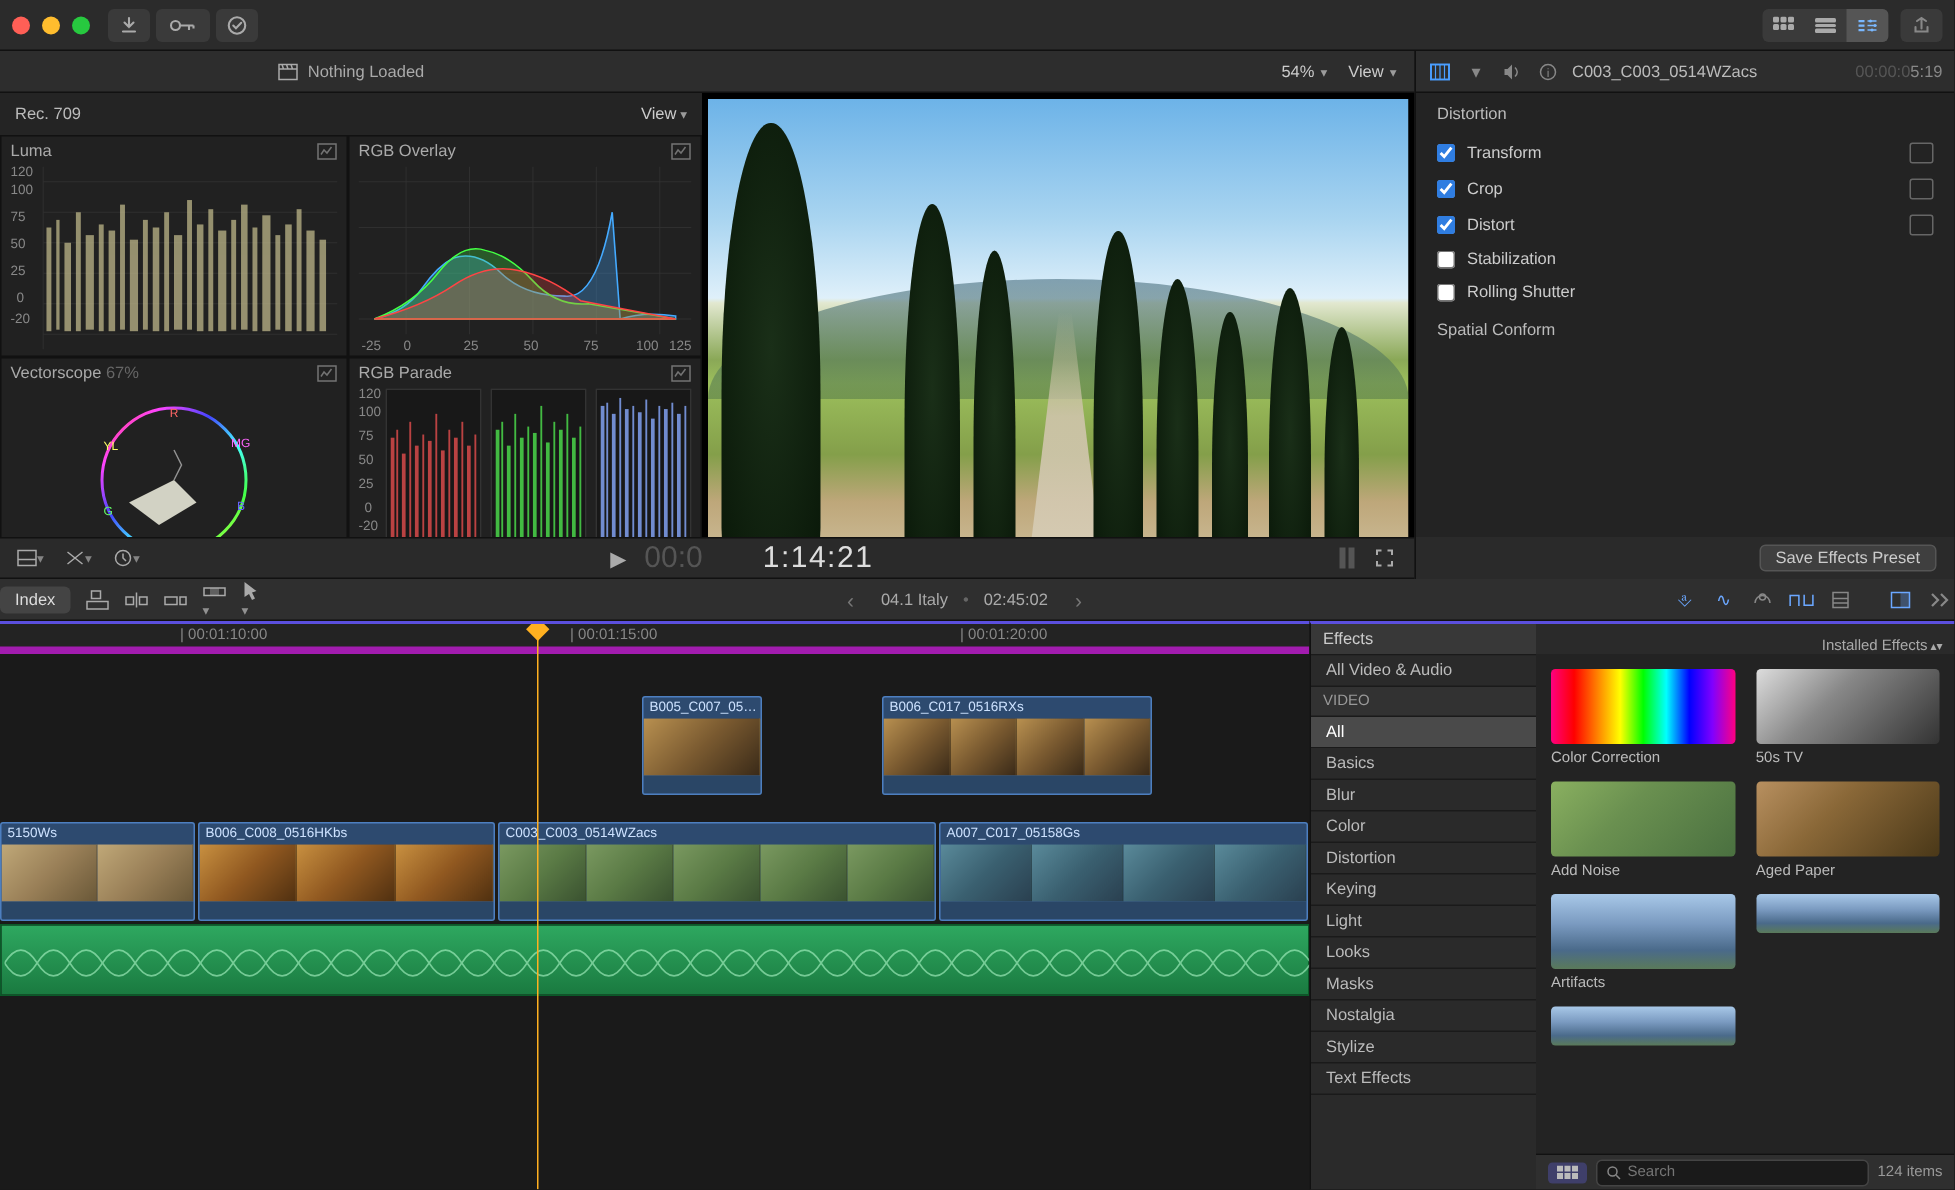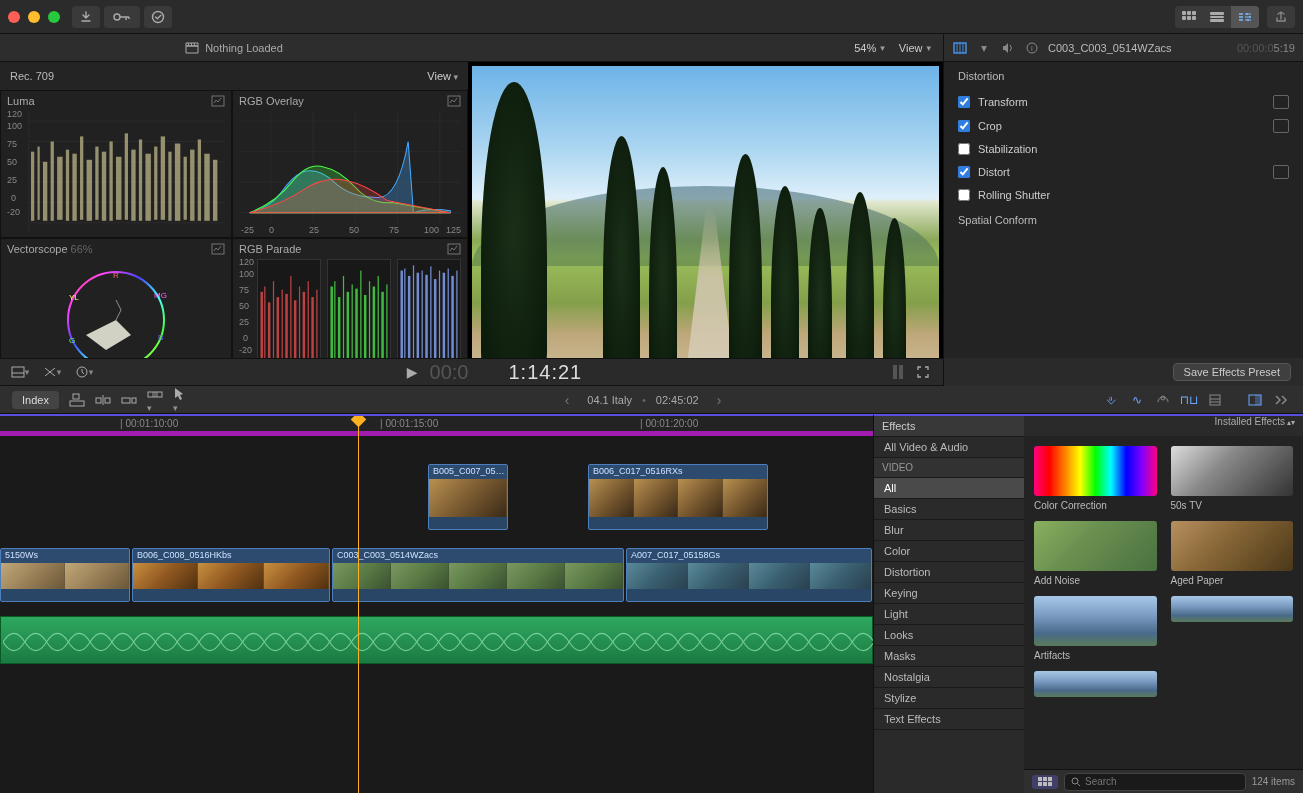--- a/index.html
+++ b/index.html
@@ -64,21 +64,21 @@
 .transport { height: 28px; background: #2a2a2a; display: flex; align-items: center; padding: 0 8px; gap: 8px; border-top: 1px solid #111; border-bottom: 1px solid #111; position: absolute; left: 0; right: 360px; top: -28px; }
 .transport .tool { width: 24px; height: 20px; color: #aaa; display: flex; align-items: center; justify-content: center; cursor: pointer; font-size: 11px; }
 .timecode { flex: 1; display: flex; align-items: center; justify-content: center; gap: 8px; }
 .timecode .big { font-size: 20px; color: #ddd; letter-spacing: 1px; margin-left: 40px; }
 .timecode .small { color: #555; font-size: 20px; }
 .timecode .play { color: #aaa; margin-right: 4px; font-size: 14px; }
 .save-preset { position: absolute; right: 0; top: -28px; width: 360px; height: 28px; background: #2a2a2a; display: flex; align-items: center; justify-content: flex-end; padding: 0 12px; border-left: 1px solid #111; }
 .save-preset button { background: #3f3f3f; border: 1px solid #555; color: #ccc; padding: 2px 10px; border-radius: 4px; font-size: 11px; cursor: pointer; }
 
 
-.tl-header { height: 28px; background: #2f2f2f; display: flex; align-items: center; padding: 0 12px; gap: 10px; border-bottom: 1px solid #111; position: absolute; left: 0; right: 0; top: 0; }
+.tl-header { height: 28px; background: #2f2f2f; display: flex; align-items: center; padding: 0 0; gap: 10px; border-bottom: 1px solid #111; position: absolute; left: 0; right: 0; top: 0; }
 .tl-header .idx { background: #444; padding: 3px 10px; border-radius: 4px; color: #ddd; cursor: pointer; }
 .tl-header .mid { flex: 1; display: flex; align-items: center; justify-content: center; gap: 10px; color: #aaa; }
 .tl-header .chev { color: #777; cursor: pointer; font-size: 14px; padding: 0 8px; }
 .tl-header .tools-r { display: flex; gap: 6px; }
 .tl-header .tic { width: 20px; height: 18px; display: flex; align-items: center; justify-content: center; cursor: pointer; color: #888; font-size: 12px; }
 .tl-header .tic.active { color: #6ba7ff; }
 
 
 .timeline-body { position: absolute; left: 0; right: 430px; top: 28px; bottom: 0; background: #1a1a1a; overflow: hidden; border-top: 2px solid #5b4fde; }
 .ruler { height: 20px; background: #232323; position: relative; border-bottom: 5px solid #a21caf; }
@@ -99,21 +99,21 @@
 .audio-wave { position: absolute; inset: 2px; opacity: .6; }
 
 
 .fx-browser { position: absolute; right: 0; top: 28px; bottom: 0; width: 430px; background: #232323; display: flex; border-left: 1px solid #111; border-top: 2px solid #5b4fde; }
 .fx-cat { width: 150px; background: #2a2a2a; overflow-y: auto; }
 .fx-cat .cat-hd { background: #383838; padding: 4px 8px; color: #ccc; font-size: 11px; border-bottom: 1px solid #1a1a1a; cursor: pointer; }
 .fx-cat .cat-sub { padding: 4px 10px; color: #bbb; font-size: 11px; border-bottom: 1px solid #1a1a1a; cursor: pointer; }
 .fx-cat .cat-sub.sel { background: #4a4a4a; color: #fff; }
 .fx-cat .cat-sec { background: #323232; padding: 4px 8px; color: #999; font-size: 10px; border-bottom: 1px solid #1a1a1a; }
 .fx-grid-wrap { flex: 1; display: flex; flex-direction: column; }
-.fx-top { height: 20px; display: flex; align-items: flex-start; justify-content: flex-end; padding: 0 8px; font-size: 10px; color: #aaa; background: #2a2a2a; }
+.fx-top { height: 20px; display: flex; align-items: flex-end; justify-content: flex-end; padding: 0 8px; font-size: 10px; color: #aaa; background: #2a2a2a; }
 .fx-grid { flex: 1; overflow-y: auto; padding: 10px; display: grid; grid-template-columns: 1fr 1fr; gap: 10px 14px; align-content: start; }
 .fx-item { cursor: pointer; }
 .fx-thumb { width: 100%; height: 50px; border-radius: 3px; margin-bottom: 4px; background: linear-gradient(135deg, #8ab060 0%, #6a9050 40%, #4a7040 100%); position: relative; overflow: hidden; }
 .fx-thumb.rainbow { background: linear-gradient(to right, #ff0080, #ff0000, #ff8000, #ffff00, #00ff00, #00ffff, #0000ff, #8000ff, #ff0080); }
 .fx-thumb.bw { background: linear-gradient(135deg, #ddd 0%, #888 40%, #333 100%); }
 .fx-thumb.sepia { background: linear-gradient(135deg, #b89060 0%, #8a6838 40%, #4a3818 100%); }
 .fx-thumb.mtn { background: linear-gradient(to bottom, #a8c8e8 0%, #7a9ac0 40%, #4a6a8a 75%, #5a7a5a 100%); }
 .fx-name { font-size: 10px; color: #bbb; }
 .fx-bottom { height: 24px; background: #2f2f2f; display: flex; align-items: center; padding: 0 8px; gap: 6px; border-top: 1px solid #111; }
 .fx-search { flex: 1; background: #1a1a1a; border: 1px solid #444; border-radius: 4px; height: 18px; display: flex; align-items: center; padding: 0 6px; gap: 4px; color: #777; font-size: 10px; }
@@ -290,21 +290,21 @@
           <span class="axis-label" style="left:70px;bottom:-2px">25</span>
           <span class="axis-label" style="left:110px;bottom:-2px">50</span>
           <span class="axis-label" style="left:150px;bottom:-2px">75</span>
           <span class="axis-label" style="left:185px;bottom:-2px">100</span>
           <span class="axis-label" style="right:0;bottom:-2px">125</span>
         </div>
       </div>
 
       <div class="scope-cell">
         <div class="scope-title">
-          <span><span>Vectorscope</span> <span style="color:#666">66%</span></span>
+          <span><span>Vectorscope</span> <span style="color:#666">67%</span></span>
           <svg class="scope-icon" viewBox="0 0 14 12">
               <rect x="1" y="1" width="12" height="10" stroke="#aaa" fill="none"></rect>
               <path d="M3 8l2-3 2 2 3-4" stroke="#aaa" fill="none"></path>
             </svg>
         </div>
         <div class="scope-body" style="display:flex;align-items:center;justify-content:center">
           <svg width="110" height="110" viewBox="0 0 110 110">
             <circle cx="55" cy="55" r="48" fill="none" stroke="#444" stroke-width="1"></circle>
             <circle cx="55" cy="55" r="48" fill="none" stroke="url(#vg)" stroke-width="2"></circle>
             <defs>
@@ -467,28 +467,28 @@
           <input type="checkbox" checked="" style="">
     <span class="lbl">Transform</span>
     <span class="rb"></span>
         </div>
         <div class="insp-row">
           <input type="checkbox" checked="" style="">
     <span class="lbl">Crop</span>
     <span class="rb"></span>
         </div>
         <div class="insp-row">
-          <input type="checkbox" style="">
-    <span class="lbl">Stabilization</span>
-    </div>
-        <div class="insp-row">
           <input type="checkbox" checked="" style="">
     <span class="lbl">Distort</span>
     <span class="rb"></span>
         </div>
+        <div class="insp-row">
+          <input type="checkbox" style="">
+    <span class="lbl">Stabilization</span>
+    </div>
         <div class="insp-row">
           <input type="checkbox" style="">
     <span class="lbl">Rolling Shutter</span>
     </div>
       </div>
     <div class="insp-section-title">Spatial Conform</div>
   </div>
 </div>
 
 <div class="lower">
@@ -618,21 +618,21 @@
           <div class="clip-hdr">B006_C017_0516RXs</div>
           <div class="clip-body">
             <div class="fr"></div>
             <div class="fr"></div>
             <div class="fr"></div>
             <div class="fr"></div>
           </div>
           <div class="clip-wave"></div>
         </div>
       </div>
-    <div class="clip-row" id="primary-clips" style="top:132px;height:54px">
+    <div class="clip-row" id="primary-clips" style="top:132px;height:66px">
         <div class="clip city" style="left: 0px; width: 130px; height: 100%;">
           <div class="clip-hdr">5150Ws</div>
           <div class="clip-body">
             <div class="fr"></div>
             <div class="fr"></div>
           </div>
           <div class="clip-wave"></div>
         </div>
         <div class="clip arch" style="left: 132px; width: 198px; height: 100%;">
           <div class="clip-hdr">B006_C008_0516HKbs</div>

